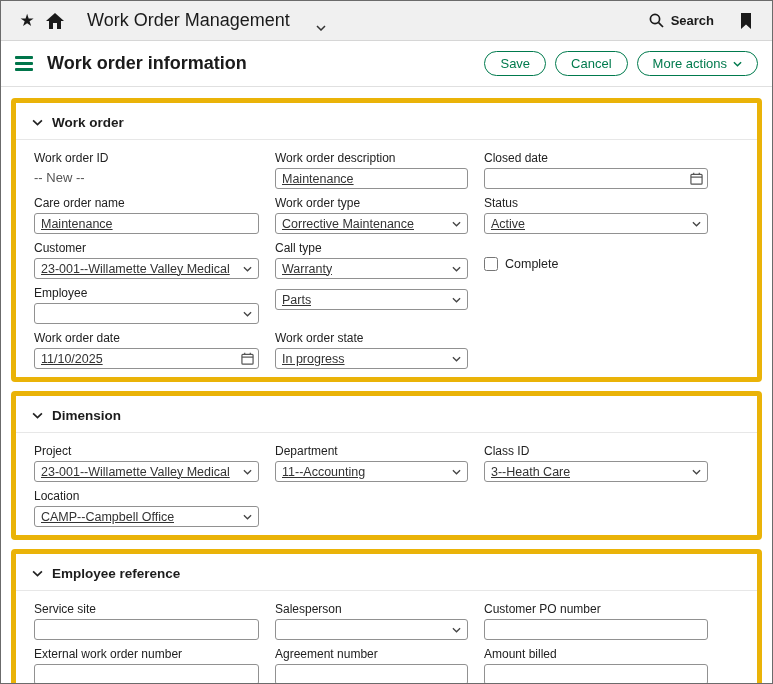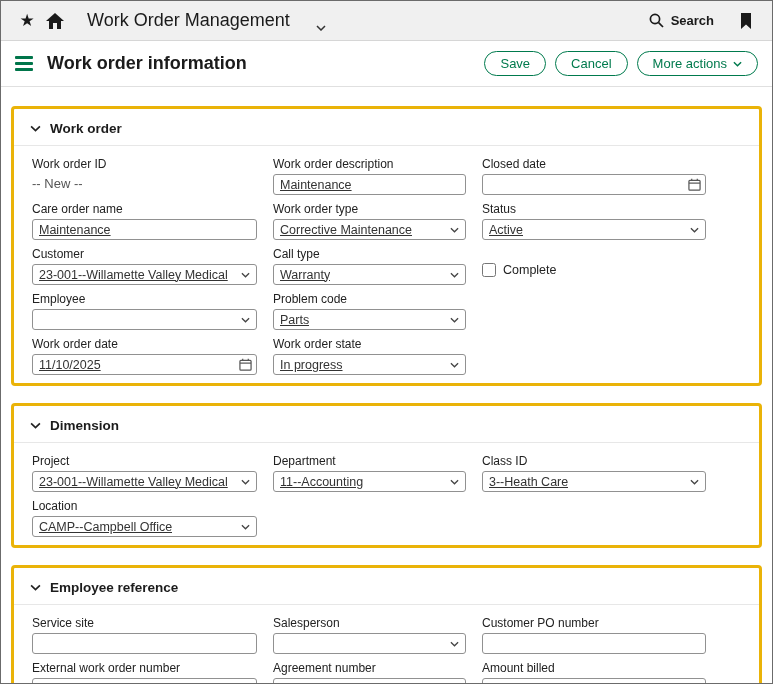--- a/index.html
+++ b/index.html
@@ -69,22 +69,22 @@
     padding: 4px 15px;
     border-radius: 14px;
     cursor: pointer;
     display: flex; align-items: center; gap: 6px;
     line-height: 1.2;
   }
 
   
   .content { padding: 2px 0; }
   .section {
-    margin: 17px 10px;
-    border: 3px solid #eab308;
+    margin: 9px 10px;
+    border: 5px solid #eab308;
     border-radius: 4px;
     background: #fff;
   }
   .section-header {
     display: flex; align-items: center; gap: 9px;
     padding: 12px 16px 9px 16px;
     border-bottom: 1px solid #e7e7e7;
     cursor: pointer;
   }
   .section-title { font-size: 13.5px; font-weight: 700; color: #1c1c1c; }
@@ -259,21 +259,20 @@
           <div class="cell">
             <span class="field-label">Call type</span>
             <div class="select-box">
               <span class="sel-text">Warranty</span>
               <svg width="9" height="6" viewBox="0 0 10 6">
                   <polyline points="1,1 5,5 9,1" fill="none" stroke="#444" stroke-width="1.4"></polyline>
                 </svg>
             </div>
           </div>
           <div class="cell">
-            <span class="field-label">Problem code</span>
             <div class="select-box">
               <span class="sel-text">Parts</span>
               <svg width="9" height="6" viewBox="0 0 10 6">
                   <polyline points="1,1 5,5 9,1" fill="none" stroke="#444" stroke-width="1.4"></polyline>
                 </svg>
             </div>
           </div>
           <div class="cell">
             <span class="field-label">Work order state</span>
             <div class="select-box">

